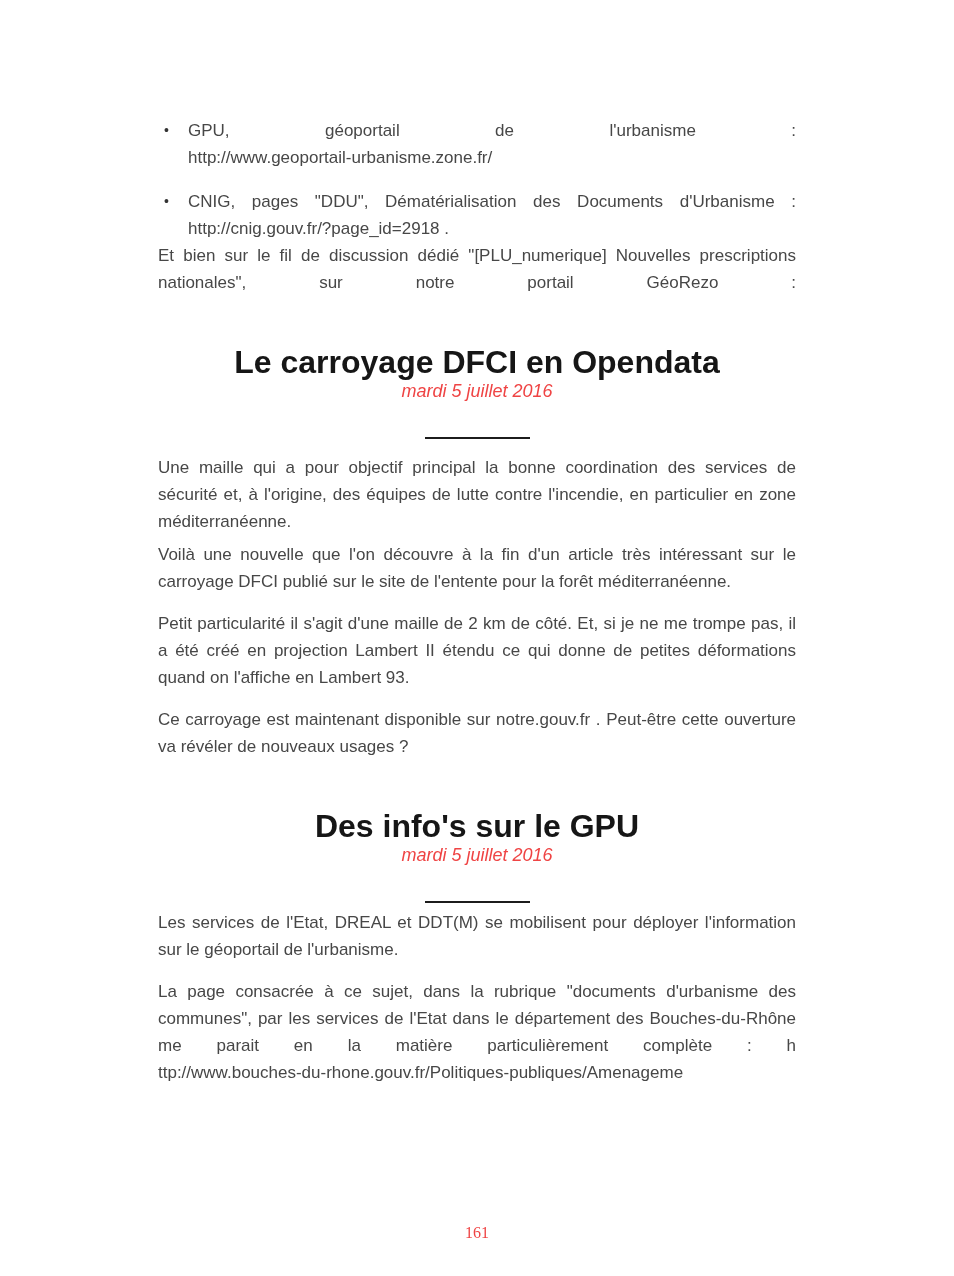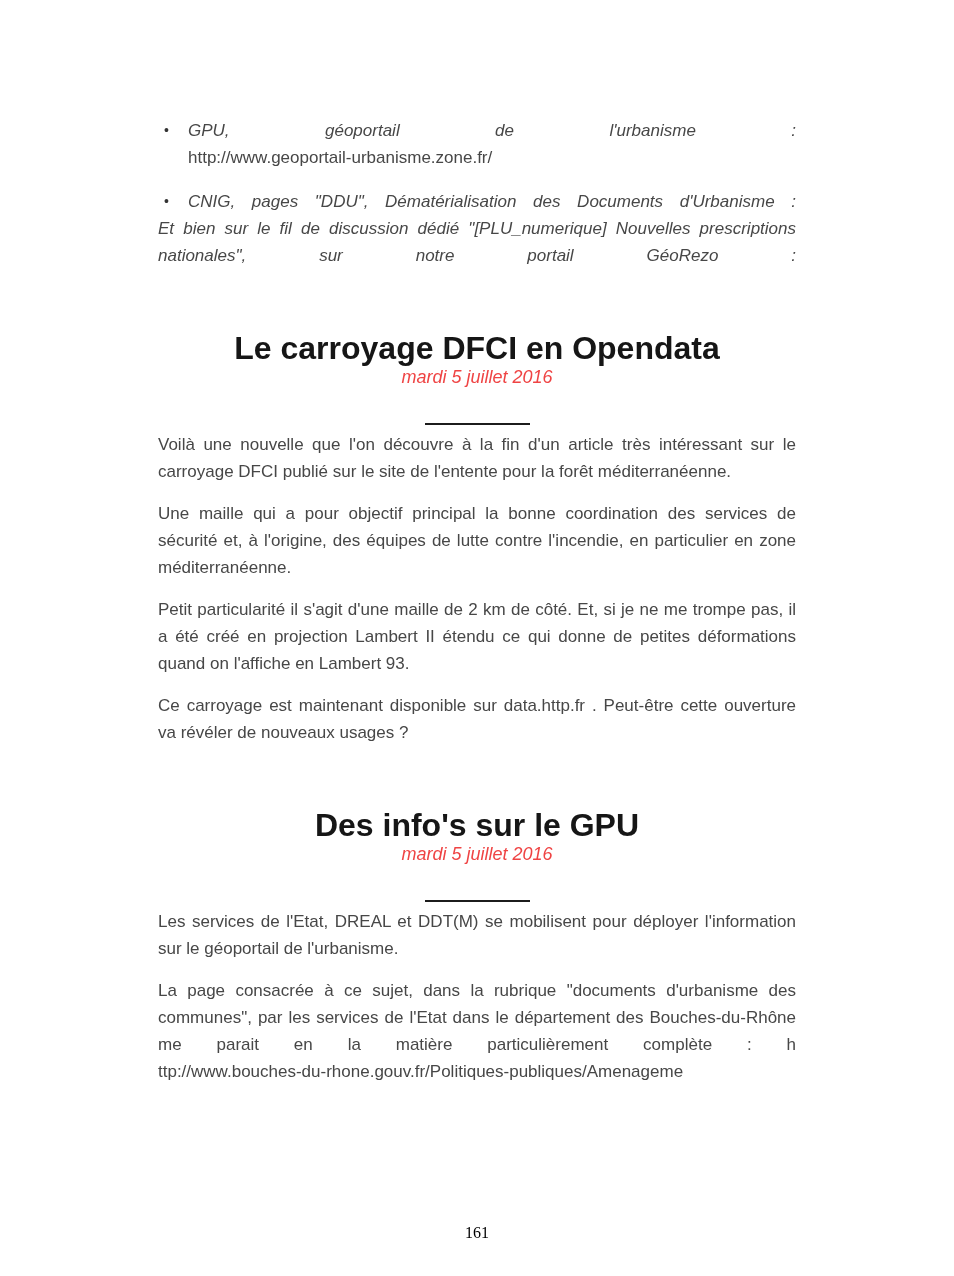--- a/index.html
+++ b/index.html
@@ -36,32 +36,31 @@
     position: absolute;
     left: 6px;
     top: 0;
     font-size: 14px;
     color: #333333;
   }
   
   .stretch {
     text-align: justify;
     text-align-last: justify;
-    font-style: italic;
   }
   .urlline { text-align: left; }
   .nowrap { white-space: nowrap; }
   .para {
     text-align: justify;
     margin-top: 15px;
   }
   .para.first-after-sep { margin-top: 6px; }
   .intro-para { }
   
-  section.article { margin-top: 60px; }
+  section.article { margin-top: 47px; }
   section.article .title {
     font-size: 32px;
     line-height: 38px;
     font-weight: bold;
     color: #161616;
     text-align: center;
     font-family: "Liberation Sans", "DejaVu Sans", sans-serif;
   }
   section.article .date {
     font-size: 18px;
@@ -77,53 +76,54 @@
     margin: 36px auto 0 auto;
   }
   .page-number {
     position: absolute;
     left: 0;
     right: 0;
     top: 1224px;
     text-align: center;
     font-family: "Liberation Serif", "DejaVu Serif", serif;
     font-size: 16px;
-    color: #000000;
+    color: #ef4444;
   }
 </style>
 </head>
 <body>
 
 <div class="page">
   <div class="content">
 
     <ul class="bullets">
       <li>
         <span class="marker">•</span>
         <div class="stretch">GPU, géoportail de l'urbanisme :</div>
         <div class="urlline">http://www.geoportail-urbanisme.zone.fr/</div>
       </li>
       <li>
         <span class="marker">•</span>
         <div class="stretch">CNIG, pages "DDU", Dématérialisation des Documents d'Urbanisme :</div>
+        <div class="urlline">http://cnig.gouv.fr/?page_id=2918 .</div>
       </li>
     </ul>
 
     <div class="intro-para">
       <div class="stretch">Et bien sur le fil de discussion dédié "[PLU_numerique] Nouvelles prescriptions nationales", sur notre portail GéoRezo :</div>
     </div>
 
     <section class="article">
       <h1 class="title">Le carroyage DFCI en Opendata</h1>
       <div class="date">mardi 5 juillet 2016</div>
       <div class="separator"></div>
+      <p class="para">Une maille qui a pour objectif principal la bonne coordination des services de sécurité et, à l'origine, des équipes de lutte contre l'incendie, en particulier en zone méditerranéenne.</p>
       <p class="para first-after-sep">Voilà une nouvelle que l'on découvre à la fin d'un article très intéressant sur le carroyage DFCI publié sur le site de l'entente pour la forêt méditerranéenne.</p>
-      <p class="para">Une maille qui a pour objectif principal la bonne coordination des services de sécurité et, à l'origine, des équipes de lutte contre l'incendie, en particulier en zone méditerranéenne.</p>
       <p class="para">Petit particularité il s'agit d'une maille de 2 km de côté. Et, si je ne me trompe pas, il a été créé en projection Lambert II étendu ce qui donne de petites déformations quand on l'affiche en Lambert 93.</p>
-      <p class="para">Ce carroyage est maintenant disponible sur data.http.fr . Peut-être cette ouverture va révéler de nouveaux usages ?</p>
+      <p class="para">Ce carroyage est maintenant disponible sur notre.gouv.fr . Peut-être cette ouverture va révéler de nouveaux usages ?</p>
     </section>
 
     <section class="article">
       <h1 class="title">Des info's sur le GPU</h1>
       <div class="date">mardi 5 juillet 2016</div>
       <div class="separator"></div>
       <p class="para first-after-sep">Les services de l'Etat, DREAL et DDT(M) se mobilisent pour déployer l'information sur le géoportail de l'urbanisme.</p>
       <p class="para"><span>La page consacrée à ce sujet, dans la rubrique "documents d'urbanisme des communes", par les services de l'Etat dans le département des Bouches-du-Rhône me parait en la matière particulièrement complète : h</span><wbr><span class="nowrap">ttp://www.bouches-du-rhone.gouv.fr/Politiques-publiques/Amenageme</span></p>
     </section>
 

